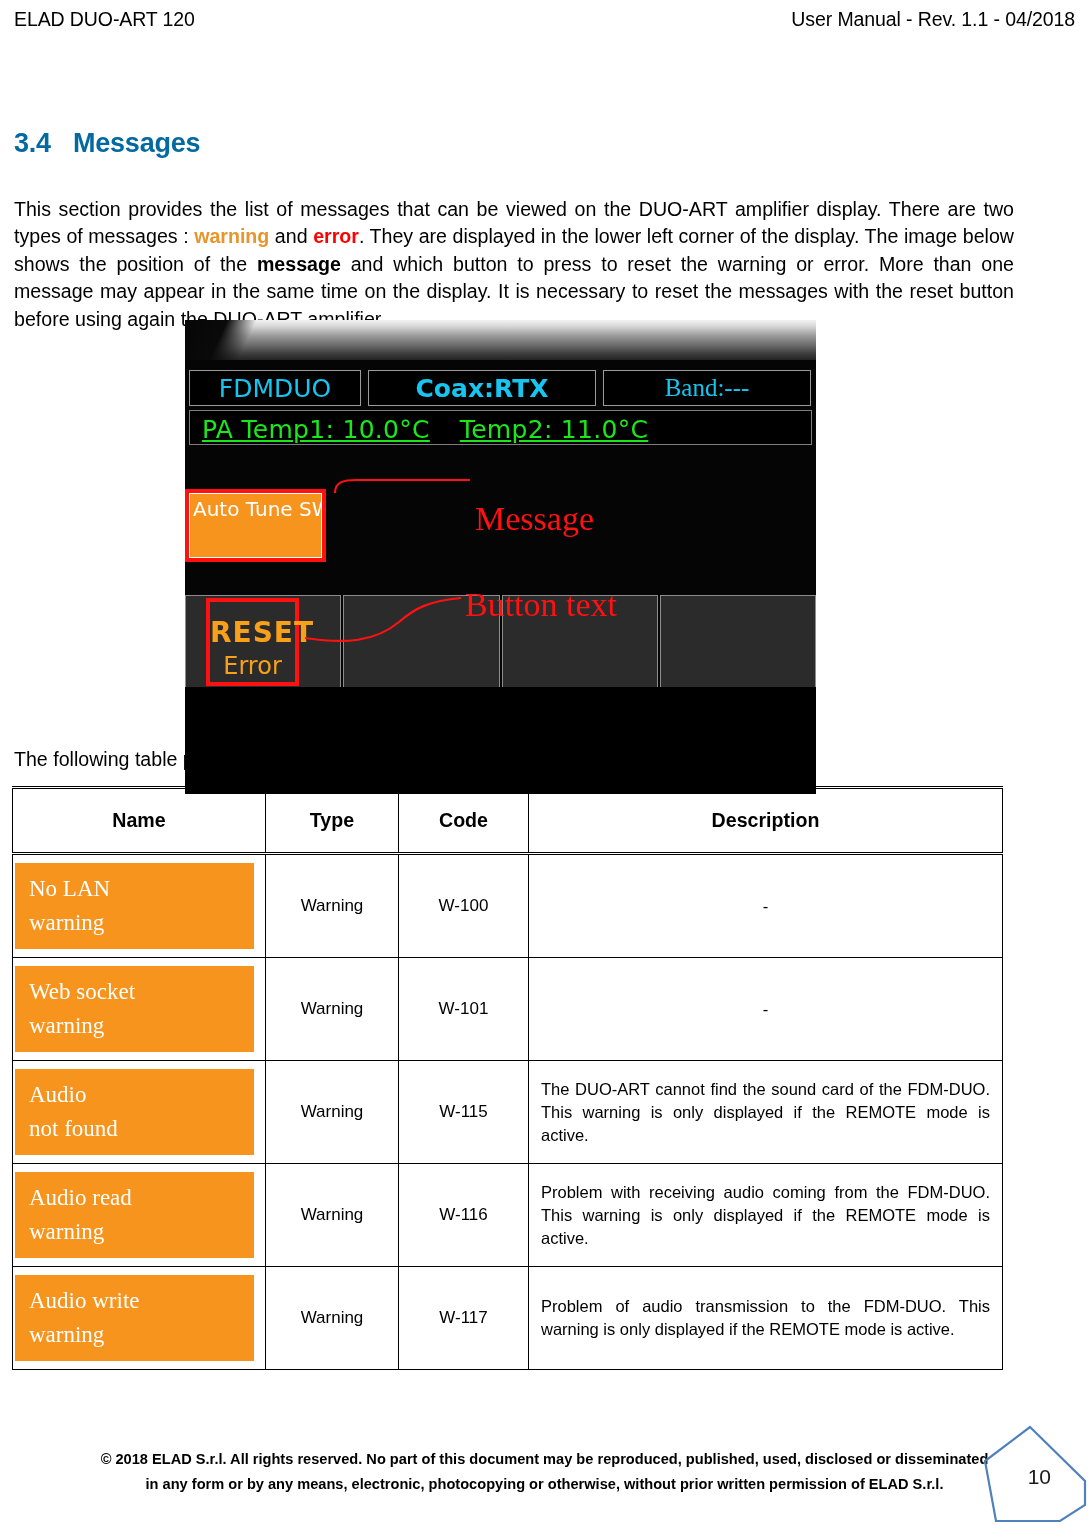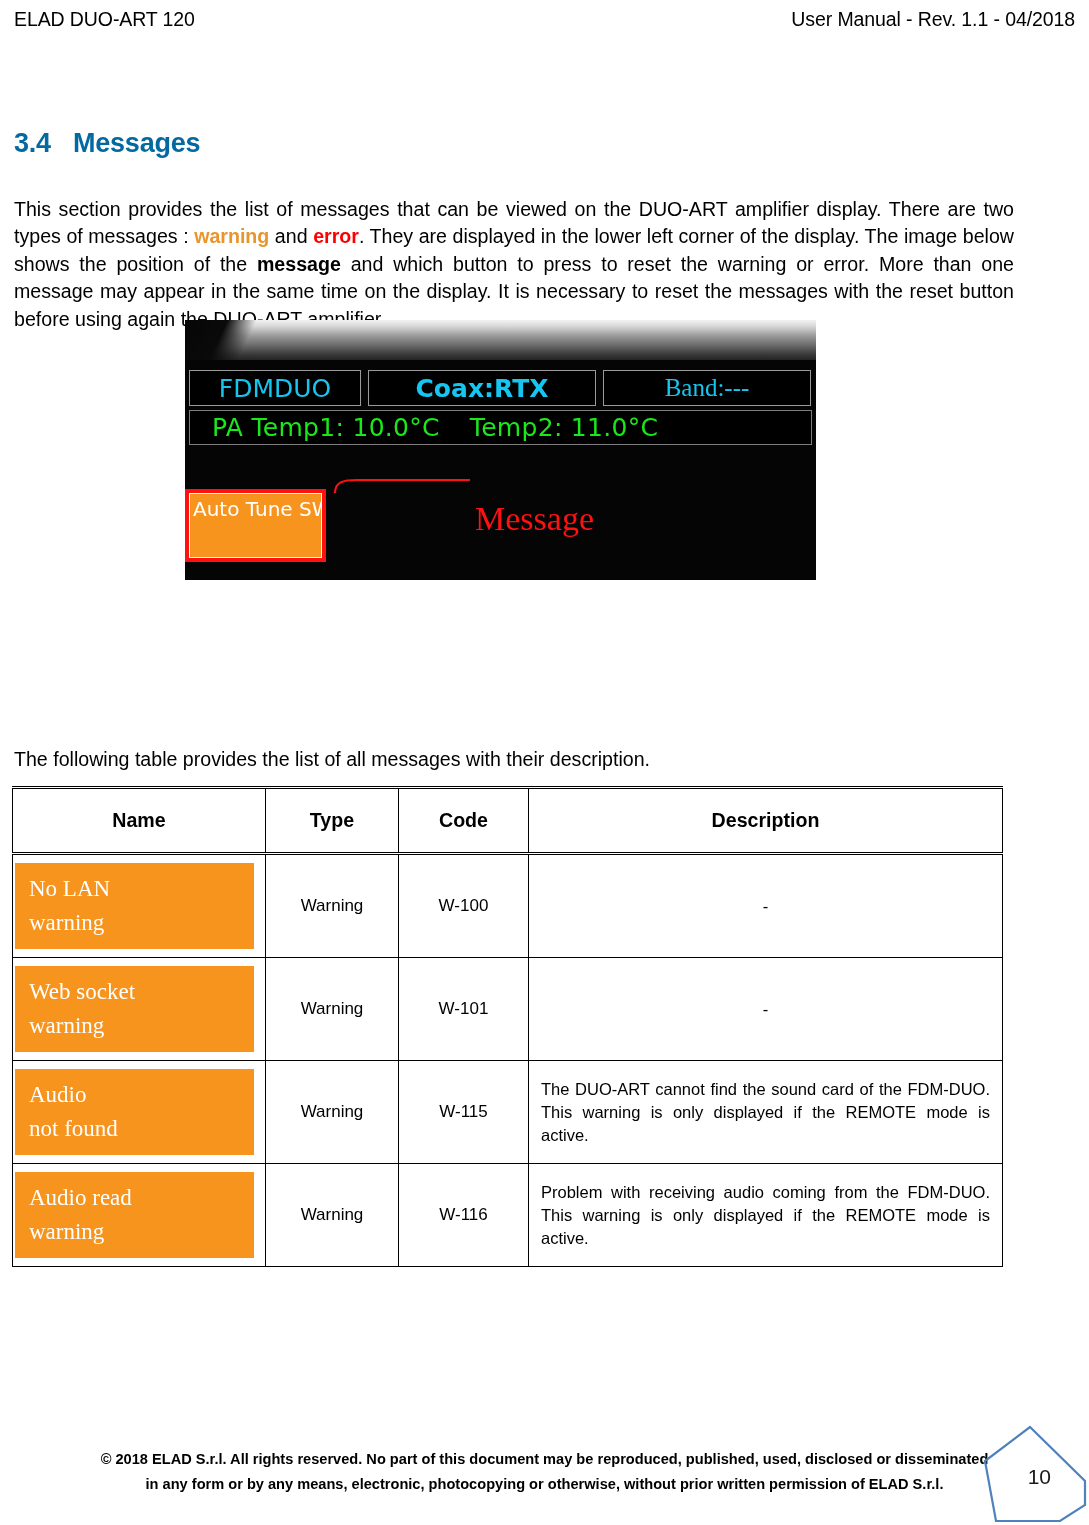--- a/index.html
+++ b/index.html
@@ -65,21 +65,21 @@
   .intro-para .w-warn { color: #E8952B; font-weight: bold; }
   .intro-para .w-err  { color: #FF0000; font-weight: bold; }
   .intro-para .w-msg  { font-weight: bold; }
 
   
   .display-figure {
     position: absolute;
     left: 185px;
     top: 320px;
     width: 631px;
-    height: 260px;
+    height: 474px;
     background: #000000;
     overflow: hidden;
   }
   
   .bezel {
     position: absolute;
     left: 0; top: 0;
     width: 631px; height: 44px;
     background: linear-gradient(to bottom,
         #f2f2f2 0%, #d8d8d8 14%, #9a9a9a 36%,
@@ -124,25 +124,26 @@
   .temp-row {
     position: absolute;
     left: 4px; top: 50px;
     width: 623px; height: 35px;
     border: 1.5px solid #7e7e7e;
     background: #000;
     color: #1BE81B;
     font-family: "DejaVu Sans", sans-serif;
     font-size: 25px;
     display: flex;
-    align-items: center;
-    box-sizing: border-box;
-    padding-left: 22px;
+    align-items: flex-end;
+    box-sizing: border-box;
+    padding-left: 12px;
     letter-spacing: 0.3px;
     white-space: nowrap;
+    text-decoration: underline;
   }
   .temp-row .gap { display: inline-block; width: 30px; }
 
   
   .msg-outline {
     position: absolute;
     left: 0px;
     top: 129px;
     width: 141px;
     height: 73px;
@@ -435,20 +436,31 @@
           <div class="badge">
             <span>Audio read</span>
             <span>warning</span>
           </div>
         </td>
         <td class="cell-type">Warning</td>
         <td class="cell-code">W-116</td>
         <td class="cell-desc">Problem with receiving audio coming from the FDM-DUO. This warning is only displayed if the REMOTE mode is active.</td>
       </tr>
 
+      <tr>
+        <td class="cell-name">
+          <div class="badge">
+            <span>Audio write</span>
+            <span>warning</span>
+          </div>
+        </td>
+        <td class="cell-type">Warning</td>
+        <td class="cell-code">W-117</td>
+        <td class="cell-desc">Problem of audio transmission to the FDM-DUO. This warning is only displayed if the REMOTE mode is active.</td>
+      </tr>
 
     </tbody>
   </table>
 
   <div class="doc-footer">
     <span class="f-line">© 2018 ELAD S.r.l. All rights reserved. No part of this document may be reproduced, published, used, disclosed or disseminated</span>
     <span class="f-line">in any form or by any means, electronic, photocopying or otherwise, without prior written permission of ELAD S.r.l.</span>
   </div>
 
   <svg class="page-badge" viewBox="0 0 105 98" xmlns="http://www.w3.org/2000/svg">

